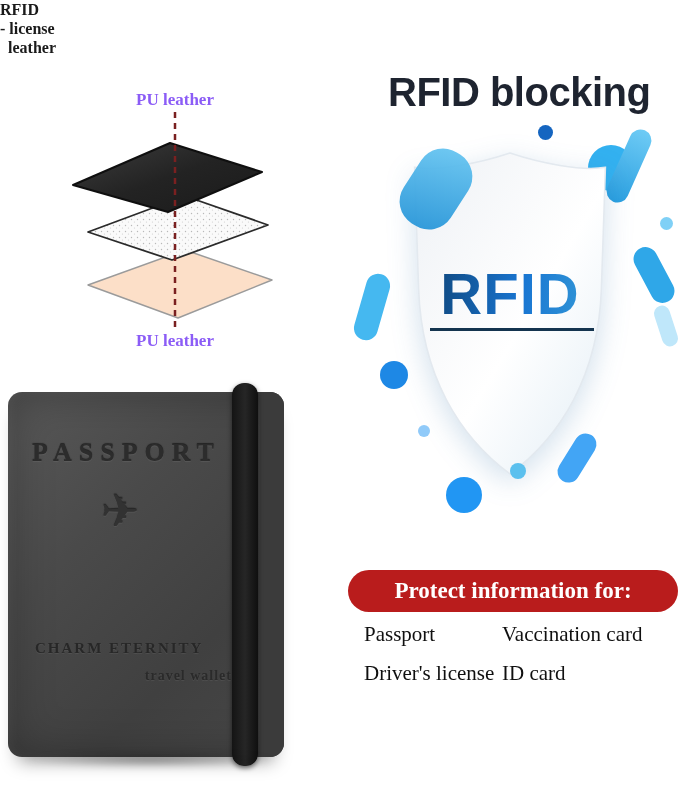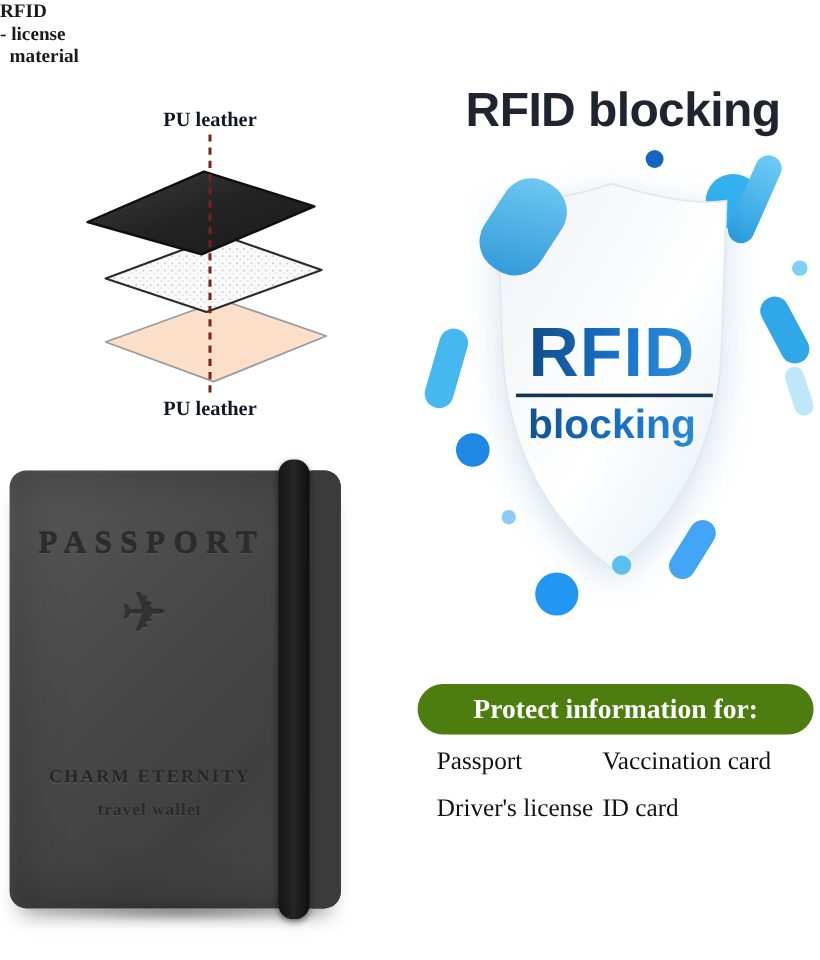--- a/index.html
+++ b/index.html
@@ -2,21 +2,21 @@
 <html><head>
 <meta charset="utf-8">
 <style>
   html,body { margin:0; padding:0; background:#ffffff; }
   .stage {
     position:relative; width:683px; height:800px; background:#ffffff; overflow:hidden;
     font-family:"Liberation Serif", serif;
   }
   
   .diag-label {
-    position:absolute; font-weight:700; font-size:17px; color:#0f172a; text-align:center;
+    position:absolute; font-weight:700; font-size:17px; color:#8b5cf6; text-align:center;
   }
   .diag-top-label   { left:100px; top:90px;  width:150px; }
   .diag-bottom-label{ left:95px;  top:331px; width:160px; }
   .diag-side-label  { left:6px; top:188px; width:86px; text-align:left; font-weight:700; font-size:16px; color:#1a1a1a; line-height:19px; }
   .diag-side-label .ind { padding-left:8px; }
   .diagram-svg { position:absolute; left:40px; top:110px; width:260px; height:240px; }
 
   
   .rfid-title {
     position:absolute; left:388px; top:70px; width:300px;
@@ -69,59 +69,59 @@
     position:absolute; left:24px; top:46px; width:210px;
     font-weight:700; font-size:26px; letter-spacing:7px; color:#2c2c2c;
     text-shadow:0 1px 1px rgba(140,140,140,0.22), 0 -1px 1px rgba(0,0,0,0.55);
   }
   .wallet-plane {
     position:absolute; left:0; top:92px; width:224px; text-align:center;
     font-size:46px; color:#323232;
     text-shadow:0 1px 1px rgba(140,140,140,0.18), 0 -1px 1px rgba(0,0,0,0.5);
   }
   .wallet-brand1 {
-    position:absolute; left:10px; top:248px; width:214px; text-align:center;
+    position:absolute; left:27px; top:248px; width:214px; text-align:left;
     font-weight:700; font-size:15px; letter-spacing:2px; color:#272727;
     text-shadow:0 1px 1px rgba(140,140,140,0.2);
   }
   .wallet-brand2 {
-    position:absolute; left:10px; top:276px; width:214px; text-align:center;
+    position:absolute; left:10px; top:276px; width:214px; text-align:right;
     font-weight:700; font-size:14px; letter-spacing:1px; color:#2a2a2a;
     text-shadow:0 1px 1px rgba(140,140,140,0.2);
   }
   .wallet-shadow {
     position:absolute; left:22px; top:752px; width:256px; height:16px; border-radius:50%;
     background:radial-gradient(ellipse at center, rgba(0,0,0,0.32), rgba(0,0,0,0) 70%);
     filter:blur(3px);
   }
 
   
   .protect-pill {
     position:absolute; left:348px; top:570px; width:330px; height:42px; border-radius:21px;
-    background:#4d7c0f; color:#ffffff; display:flex; align-items:center; justify-content:center;
+    background:#b91c1c; color:#ffffff; display:flex; align-items:center; justify-content:center;
     font-weight:700; font-size:23px;
   }
   .protect-list {
     position:absolute; left:352px; top:622px; width:330px;
     display:grid; grid-template-columns:138px auto; column-gap:0; row-gap:14px;
     font-size:21px; color:#101010; padding-left:12px;
   }
   .protect-item { white-space:nowrap; }
 </style>
 </head>
 <body>
 
 <div class="stage">
 
   <div class="diag-label diag-top-label">PU leather</div>
 
   <div class="diag-side-label">
     <div>RFID</div>
     <div>- license</div>
-    <div class="ind">material</div>
+    <div class="ind">leather</div>
   </div>
 
   <svg class="diagram-svg" viewBox="0 0 260 240">
     <defs>
       <linearGradient id="darkLeather" x1="0" y1="0" x2="1" y2="1">
         <stop offset="0" stop-color="#3d3d3d"></stop>
         <stop offset="0.5" stop-color="#232323"></stop>
         <stop offset="1" stop-color="#1a1a1a"></stop>
       </linearGradient>
       <pattern id="speck" width="6" height="6" patternUnits="userSpaceOnUse">
@@ -162,21 +162,20 @@
     </svg>
 
     <div class="blob b-blob-tl"></div>
     <div class="blob b-dot-bl-sm"></div>
     <div class="blob b-circle-bottom"></div>
     <div class="blob b-dot-bottom2"></div>
     <div class="blob b-bar-br"></div>
 
     <div class="shield-word1">RFID</div>
     <div class="shield-divider"></div>
-    <div class="shield-word2">blocking</div>
   </div>
 
   <div class="wallet">
     <div class="wallet-backedge"></div>
     <div class="wallet-band"></div>
     <div class="wallet-passport">PASSPORT</div>
     <div class="wallet-plane">✈</div>
     <div class="wallet-brand1">CHARM ETERNITY</div>
     <div class="wallet-brand2">travel wallet</div>
   </div>

